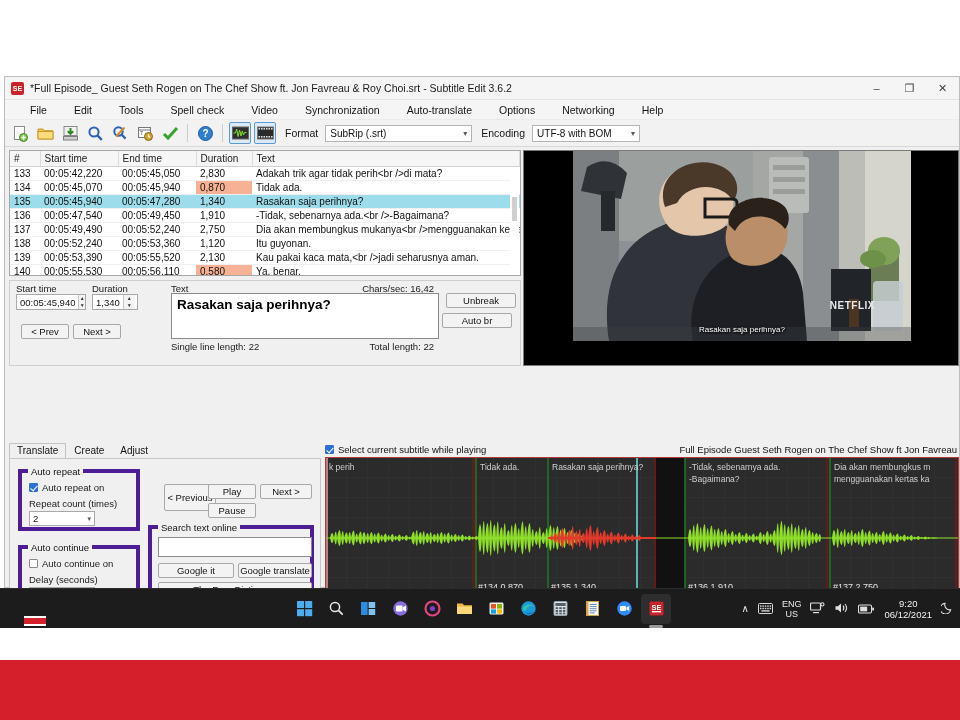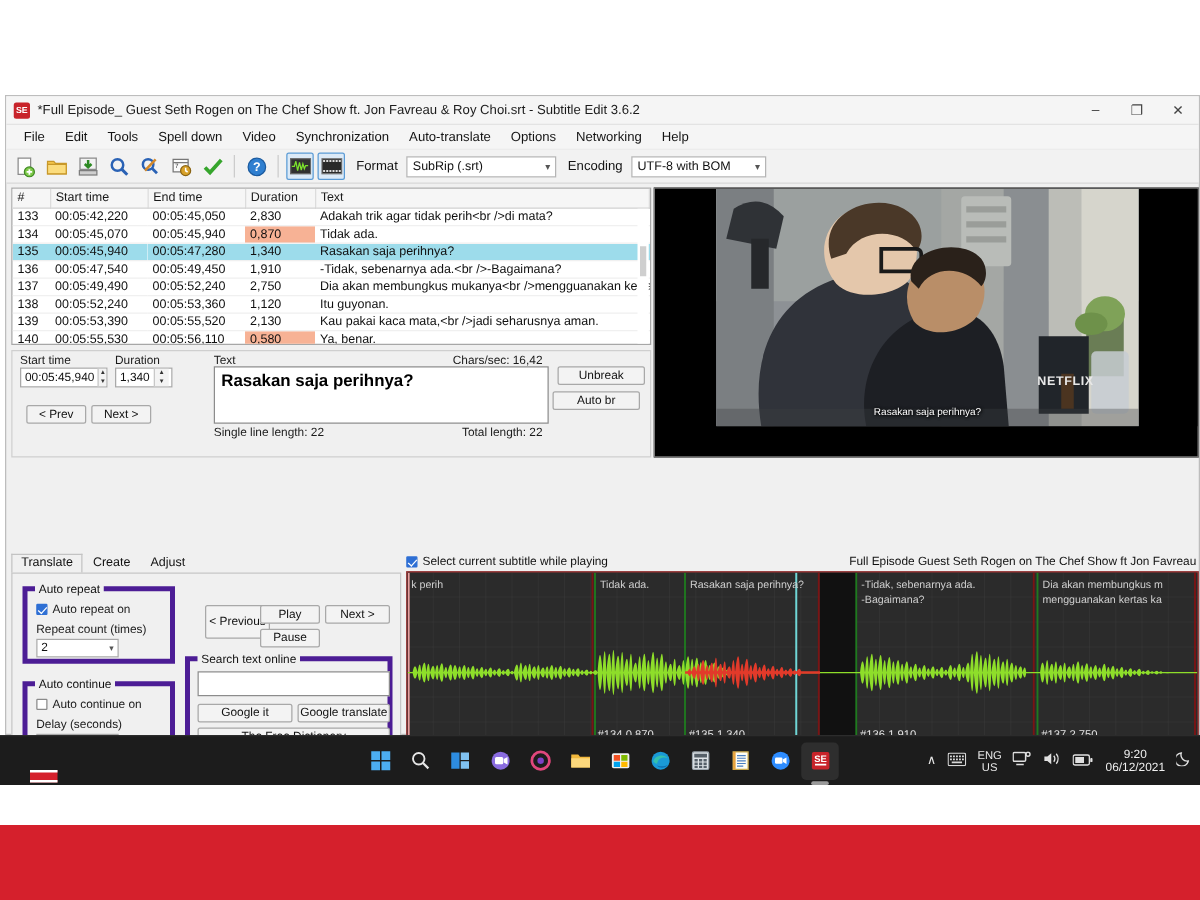--- a/index.html
+++ b/index.html
@@ -39,21 +39,21 @@
              position:relative; flex:0 0 auto; }
   .ti-icon:after { content:"SE"; position:absolute; inset:0; color:#fff; font-size:7px; line-height:13px;
                    text-align:center; font-family:"Liberation Sans", sans-serif; font-weight:bold; }
   .ti-text { font-size:10.5px; color:#1b1b1b; white-space:nowrap; }
   .wbtns { margin-left:auto; display:flex; height:23px; }
   .wbtn { width:33px; height:23px; display:flex; align-items:center; justify-content:center;
           font-size:11px; color:#444; }
 
   .menubar { height:20px; display:flex; align-items:center; gap:0; padding-left:6px;
              background:#f5f5f5; border-bottom:1px solid #ececec; }
-  .menu-item { font-size:10.5px; color:#141414; padding:2px 8px; white-space:nowrap; }
+  .menu-item { font-size:10.5px; color:#141414; padding:2px 8px; white-space:nowrap;margin-left:11px; }
 
   .toolbar { height:27px; background:#f2f2f2; display:flex; align-items:center; padding:0 4px;
              border-bottom:1px solid #d8d8d8; gap:3px; }
   .tbtn { width:22px; height:22px; display:flex; align-items:center; justify-content:center;
           border:1px solid transparent; border-radius:2px; }
   .tbtn.sel { border:1px solid #5b9bd5; background:#dceaf7; }
   .tsep { width:1px; height:18px; background:#cccccc; margin:0 3px; }
   .tlabel { font-size:10.5px; color:#151515; margin-left:6px; margin-right:4px; }
   .combo { height:17px; border:1px solid #b5b5b5; background:#fff; font-size:10px; color:#111;
            display:flex; align-items:center; padding:0 4px; position:relative; }
@@ -177,21 +177,21 @@
         <div class="wbtn">–</div>
         <div class="wbtn">❐</div>
         <div class="wbtn close">✕</div>
       </div>
     </div>
 
     <div class="menubar">
       <div class="menu-item">File</div>
       <div class="menu-item">Edit</div>
       <div class="menu-item">Tools</div>
-      <div class="menu-item">Spell down</div>
+      <div class="menu-item">Spell check</div>
       <div class="menu-item">Video</div>
       <div class="menu-item">Synchronization</div>
       <div class="menu-item">Auto-translate</div>
       <div class="menu-item">Options</div>
       <div class="menu-item">Networking</div>
       <div class="menu-item">Help</div>
     </div>
 
     <div class="toolbar">
       <div class="tbtn">
@@ -268,21 +268,21 @@
               <rect x="1.5" y="10" width="1.6" height="1.6"></rect>
               <rect x="4" y="10" width="1.6" height="1.6"></rect>
               <rect x="6.5" y="10" width="1.6" height="1.6"></rect>
               <rect x="9" y="10" width="1.6" height="1.6"></rect>
               <rect x="11.5" y="10" width="1.6" height="1.6"></rect>
               <rect x="14" y="10" width="1.6" height="1.6"></rect>
             </g>
           </svg>
       </div>
       <div class="tlabel">Format</div>
-      <div class="combo" style="width:120px">
+      <div class="combo" style="width:147px">
         <span class="cv">SubRip (.srt)</span>
         <span class="ca">▾</span>
       </div>
       <div class="tlabel">Encoding</div>
       <div class="combo" style="width:108px">
         <span class="cv">UTF-8 with BOM</span>
         <span class="ca">▾</span>
       </div>
     </div>
 

